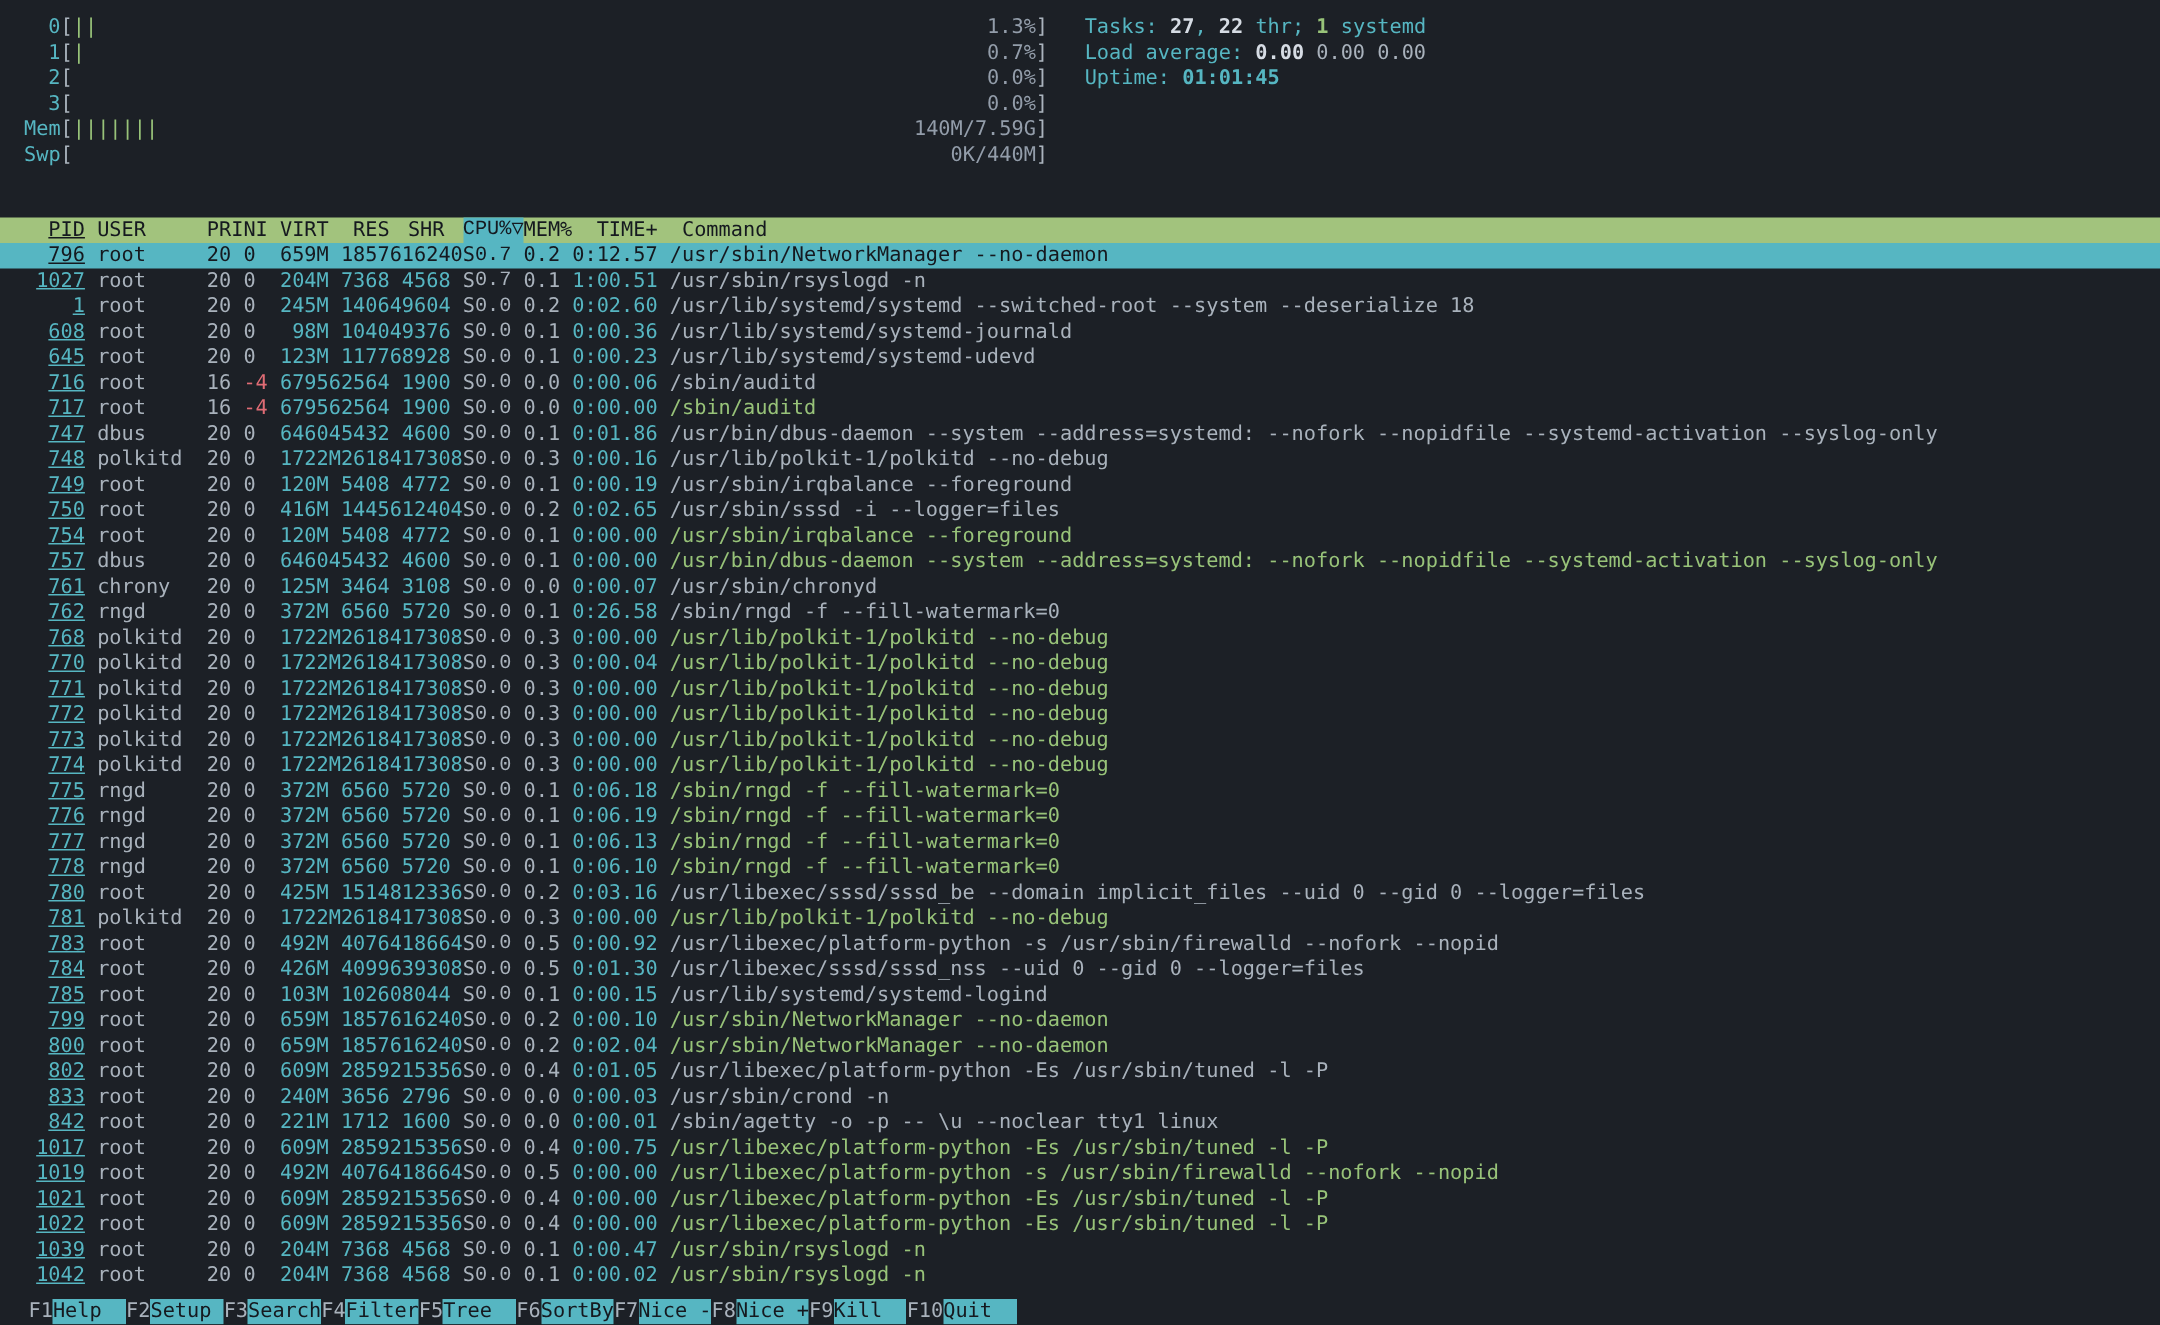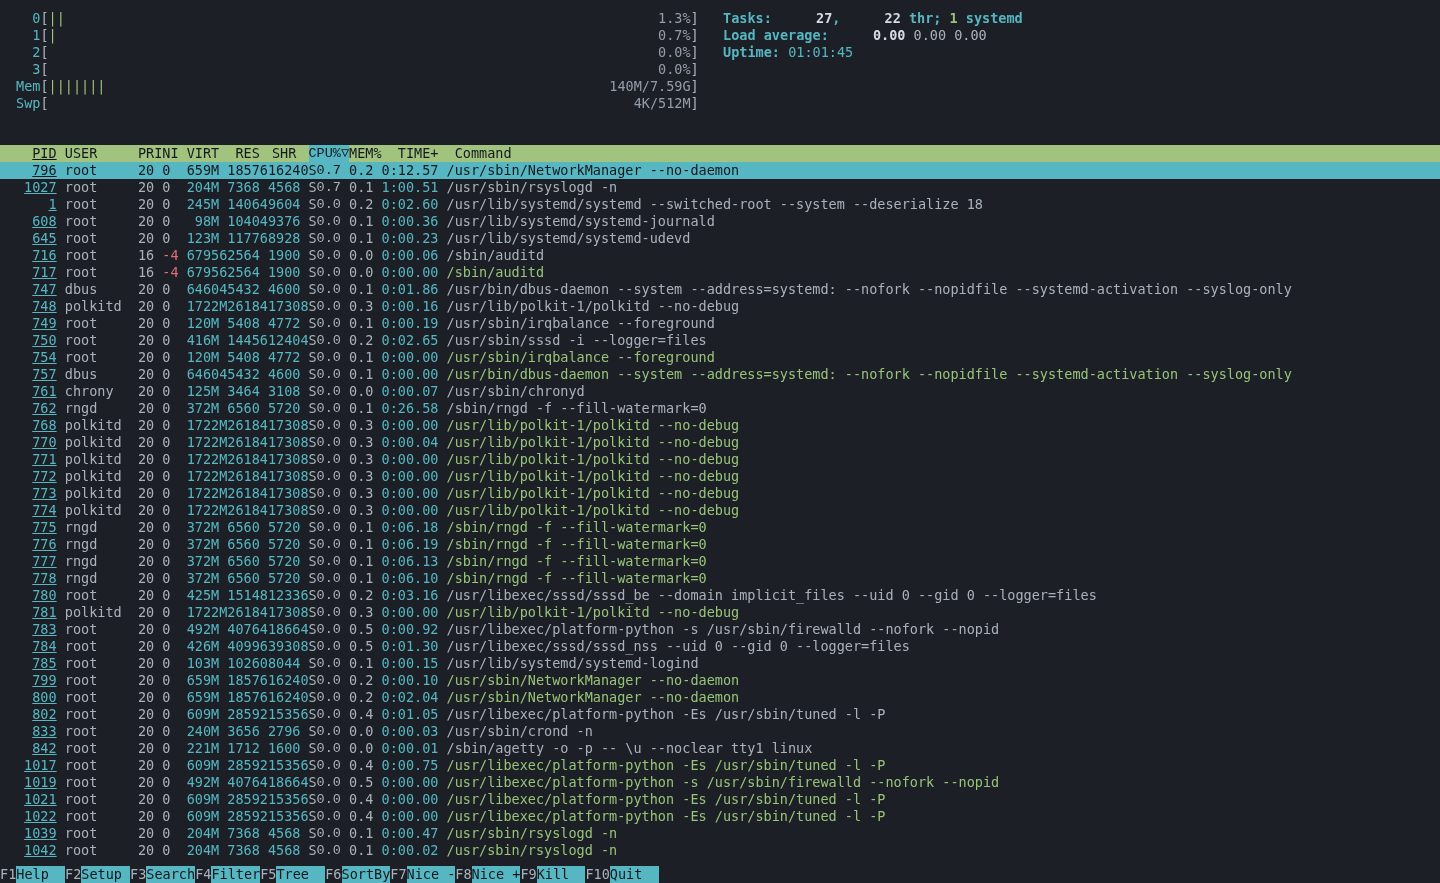--- a/index.html
+++ b/index.html
@@ -18,25 +18,25 @@
   #meters{ flex:none; width:84ch; }
   .meter-line{ display:flex; height:17px; white-space:pre; }
   .m-label{ flex:none; display:inline-block; width:3ch; text-align:right; color:var(--teal,#56b6c2); }
   .m-bracket{ flex:none; color:var(--bracket,#aab3bd); }
   .m-inner{ flex:1; display:flex; justify-content:space-between; overflow:hidden; }
   .m-bars{ color:var(--green,#98c379); }
   .m-val{ color:var(--dim,#939daa); }
   #info{ margin-left:3ch; }
   .info-line{ height:17px; white-space:pre; }
   .sg{ white-space:pre; }
-  .sg-lbl{ color:var(--teal,#56b6c2);font-weight:bold; }
-  .sg-val{ color:var(--bold-text,#d6dce4); font-weight:bold;margin-left:36px; }
+  .sg-lbl{ color:var(--teal,#56b6c2); }
+  .sg-val{ color:var(--bold-text,#d6dce4); font-weight:bold; }
   .sg-plain{ color:var(--text,#a9b2bc); }
   .sg-run{ color:var(--green,#98c379); font-weight:bold; }
-  .sg-upt{ color:var(--teal,#56b6c2); font-weight:normal; }
+  .sg-upt{ color:var(--teal,#56b6c2); font-weight:bold; }
   
   .table{ margin-left:-16px; margin-top:33px; }
   .row{ display:flex; height:17px; padding-left:16px; white-space:pre; width:100%; }
   .cell{ flex:none; display:inline-block; white-space:pre; color:var(--text,#a9b2bc); }
   .c-pid { width:5ch; text-align:right;text-decoration:underline; }
   .c-user{ width:9ch; padding-left:1ch; text-align:left; }
   .c-pri { width:3ch; padding-left:1ch; text-align:right; }
   .c-ni  { width:3ch; padding-left:1ch; text-align:left; }
   .c-virt{ width:5ch; padding-left:1ch; text-align:right; }
   .c-res { width:5ch; padding-left:1ch; text-align:right; }
@@ -53,37 +53,37 @@
   
   .hdr{ background:var(--header-bg,#a2c37d); }
   .hdr .cell{ color:var(--band-text,#15191f); }
   .hdr .c-cpu{ padding-left:0; width:5ch; background:var(--selected-bg,#56b6c2); }
   .hdr .c-mem{ padding-left:0; }
   .hdr .c-time{ padding-left:2ch; }
   
   .row.selected{ background:var(--selected-bg,#56b6c2); }
   .row.selected .cell{ color:var(--band-text,#15191f); }
   
-  .fkeys{ position:absolute; left:0; right:0; bottom:0; height:17px; display:flex; white-space:pre; }
+  .fkeys{ position:absolute; left:0; right:0; bottom:0; height:17px; display:flex; white-space:pre;padding-left:19px; }
   .fkey{ display:flex; }
   .fk-key{ color:var(--text,#a9b2bc); white-space:pre; }
   .fk-label{ background:var(--selected-bg,#56b6c2); color:var(--band-text,#15191f); white-space:pre; }
 </style>
 </head>
 <body>
 
 <div class="terminal">
   <div class="top">
     <div id="meters">
         <div class="meter-line"><span class="m-label">0</span><span class="m-bracket">[</span><span class="m-inner"><span class="m-bars">||</span><span class="m-val">1.3%</span></span><span class="m-bracket">]</span></div>
         <div class="meter-line"><span class="m-label">1</span><span class="m-bracket">[</span><span class="m-inner"><span class="m-bars">|</span><span class="m-val">0.7%</span></span><span class="m-bracket">]</span></div>
         <div class="meter-line"><span class="m-label">2</span><span class="m-bracket">[</span><span class="m-inner"><span class="m-bars"></span><span class="m-val">0.0%</span></span><span class="m-bracket">]</span></div>
         <div class="meter-line"><span class="m-label">3</span><span class="m-bracket">[</span><span class="m-inner"><span class="m-bars"></span><span class="m-val">0.0%</span></span><span class="m-bracket">]</span></div>
         <div class="meter-line"><span class="m-label">Mem</span><span class="m-bracket">[</span><span class="m-inner"><span class="m-bars">|||||||</span><span class="m-val">140M/7.59G</span></span><span class="m-bracket">]</span></div>
-        <div class="meter-line"><span class="m-label">Swp</span><span class="m-bracket">[</span><span class="m-inner"><span class="m-bars"></span><span class="m-val">4K/512M</span></span><span class="m-bracket">]</span></div>
+        <div class="meter-line"><span class="m-label">Swp</span><span class="m-bracket">[</span><span class="m-inner"><span class="m-bars"></span><span class="m-val">0K/440M</span></span><span class="m-bracket">]</span></div>
       </div>
     <div id="info">
         <div class="info-line"><span class="sg sg-lbl">Tasks: </span><span class="sg sg-val">27</span><span class="sg sg-lbl">, </span><span class="sg sg-val">22</span><span class="sg sg-lbl"> thr; </span><span class="sg sg-run">1</span><span class="sg sg-lbl"> systemd</span></div>
         <div class="info-line"><span class="sg sg-lbl">Load average: </span><span class="sg sg-val">0.00 </span><span class="sg sg-plain">0.00 0.00</span></div>
         <div class="info-line"><span class="sg sg-lbl">Uptime: </span><span class="sg sg-upt">01:01:45</span></div>
       </div>
   </div>
   <div class="table">
     <div id="table-header" class="row hdr"><span class="cell c-pid">PID</span><span class="cell c-user">USER</span><span class="cell c-pri">PRI</span><span class="cell c-ni">NI</span><span class="cell c-virt">VIRT</span><span class="cell c-res">RES</span><span class="cell c-shr">SHR</span><span class="cell c-s">S</span><span class="cell c-cpu sorted">CPU%▽</span><span class="cell c-mem">MEM%</span><span class="cell c-time">TIME+</span><span class="cell c-cmd">Command</span></div>
     <div id="table-body">

